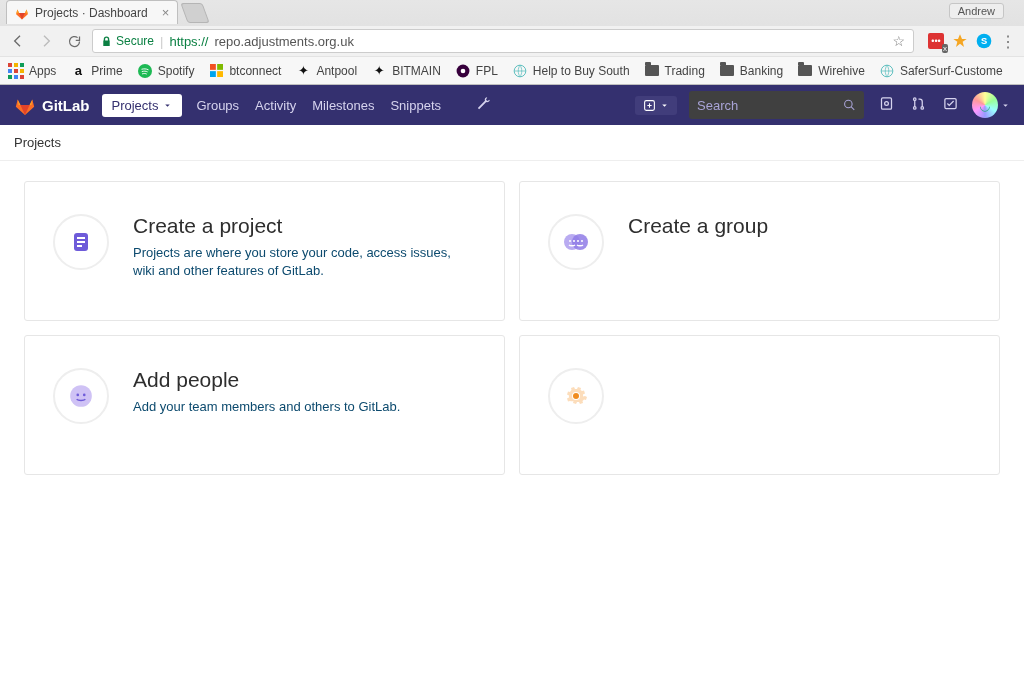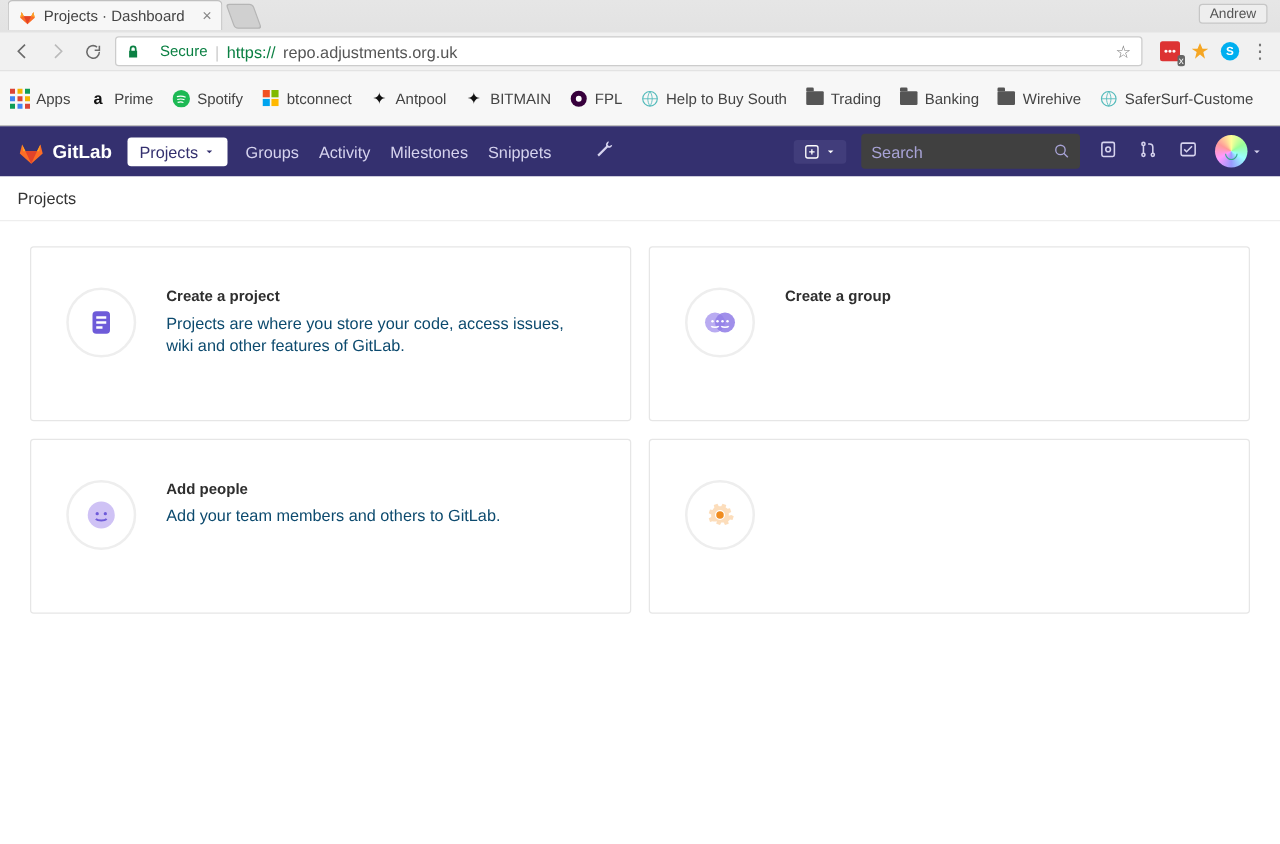--- a/index.html
+++ b/index.html
@@ -5,31 +5,31 @@
   * { box-sizing: border-box; margin: 0; padding: 0; }
   body { font-family: -apple-system, "Segoe UI", "Helvetica Neue", Arial, sans-serif; font-size: 13px; color: #333; background: #fff; width: 1024px; height: 675px; overflow: hidden; }
 
   
   .chrome { background: linear-gradient(#e6e6e6,#d9d9d9); border-bottom: 1px solid #bfbfbf; }
   .tabstrip { height: 26px; display: flex; align-items: flex-start; padding-left: 6px; position: relative; }
   .tab { background: #f7f7f7; border: 1px solid #bfbfbf; border-bottom: none; border-radius: 4px 4px 0 0; height: 24px; display: flex; align-items: center; padding: 0 8px; gap: 6px; font-size: 12px; color: #444; }
   .tab .fav { width: 14px; height: 14px; display:flex;align-items:center;justify-content:center; }
   .tab .close { margin-left: 8px; color: #888; font-size: 13px; cursor: default; }
   .newtab-shape { width: 22px; height: 20px; background:#d0d0d0; border:1px solid #b5b5b5; margin-left:6px; transform: skewX(20deg); border-radius:3px; align-self:center; }
-  .user-chip { position:absolute; right:10px; top:3px; background:#eee; border:1px solid #c6c6c6; border-radius:3px; padding:1px 8px; font-size:11px; color:#555; }
+  .user-chip { position:absolute; right:20px; top:3px; background:#eee; border:1px solid #c6c6c6; border-radius:3px; padding:1px 8px; font-size:11px; color:#555; }
   .toolbar { height: 30px; display:flex; align-items:center; padding: 0 8px; gap: 8px; background:#f1f1f1; }
   .nav-btn { width: 20px; height: 20px; display:flex;align-items:center;justify-content:center; color:#6b6b6b; }
   .omnibox { flex:1; height:24px; background:#fff; border:1px solid #ccc; border-radius:3px; display:flex; align-items:center; padding:0 8px; gap:6px; font-size:13px; color:#222; }
-  .secure { color:#0b8043; display:flex; align-items:center; gap:16px; font-size:12px; }
+  .secure { color:#0b8043; display:flex; align-items:center; gap:4px; font-size:12px; }
   .url-secure { color:#0b8043; }
   .url-rest { color:#555; }
   .star { color:#777; margin-left:auto; font-size:14px; }
   .ext-icons { display:flex; align-items:center; gap:8px; margin-left:6px; }
   .ext { width:16px; height:16px; display:flex;align-items:center;justify-content:center; }
-  .bookbar { height: 44px; background:#f7f7f7; border-top:1px solid #e3e3e3; display:flex; align-items:center; padding:0 8px; gap:14px; font-size:12px; color:#444; overflow:hidden; }
+  .bookbar { height: 28px; background:#f7f7f7; border-top:1px solid #e3e3e3; display:flex; align-items:center; padding:0 8px; gap:14px; font-size:12px; color:#444; overflow:hidden; }
   .bk { display:flex; align-items:center; gap:5px; white-space:nowrap; }
   .bk .ic { width:16px; height:16px; display:flex;align-items:center;justify-content:center; font-size:13px; }
   .apps-grid { display:grid; grid-template-columns:repeat(3,4px); grid-template-rows:repeat(3,4px); gap:2px; }
   .apps-grid span { width:4px;height:4px; }
   .apps-grid span:nth-child(1){background:#db4437}.apps-grid span:nth-child(2){background:#f4b400}.apps-grid span:nth-child(3){background:#0f9d58}
   .apps-grid span:nth-child(4){background:#4285f4}.apps-grid span:nth-child(5){background:#db4437}.apps-grid span:nth-child(6){background:#f4b400}
   .apps-grid span:nth-child(7){background:#0f9d58}.apps-grid span:nth-child(8){background:#4285f4}.apps-grid span:nth-child(9){background:#db4437}
 
   
   .gl-nav { height: 40px; background:#34306f; display:flex; align-items:center; padding:0 14px; gap:12px; color:#d6d3ee; font-size:13px; }
@@ -47,21 +47,21 @@
 
   
   .content-scroll { height: 551px; overflow-y:scroll; }
   .page-hdr { border-bottom:1px solid #eee; padding:10px 14px; font-size:13px; color:#333; }
   .welcome { text-align:center; padding:48px 0 20px; }
   .welcome h1 { font-size:24px; font-weight:700; color:#2e2e2e; margin-bottom:8px; }
   .welcome p { font-size:13px; color:#666; }
   .cards { display:grid; grid-template-columns:1fr 1fr; gap:14px; padding: 20px 24px 40px; }
   .card { border:1px solid #e6e6e6; border-radius:3px; padding:32px 28px; display:flex; gap:24px; align-items:flex-start; cursor:pointer; min-height:140px; }
   .card .icon-c { width:56px;height:56px;border-radius:50%;border:2px solid #eee; display:flex;align-items:center;justify-content:center; flex:none; }
-  .card h3 { font-size:12px; font-weight:700; color:#2e2e2e; margin-bottom:6px; }
+  .card h3 { font-size:21px; font-weight:400; color:#2e2e2e; margin-bottom:6px; }
   .card p { font-size:13px; color:#0c4a6e; line-height:1.4; }
 
   
   .folder-ic { width:14px;height:11px;background:#555;border-radius:1px;position:relative; }
   .folder-ic::before { content:""; position:absolute; top:-3px;left:0;width:6px;height:3px;background:#555;border-radius:1px 1px 0 0; }
 </style>
 </head>
 <body>
 
 <div class="chrome">

